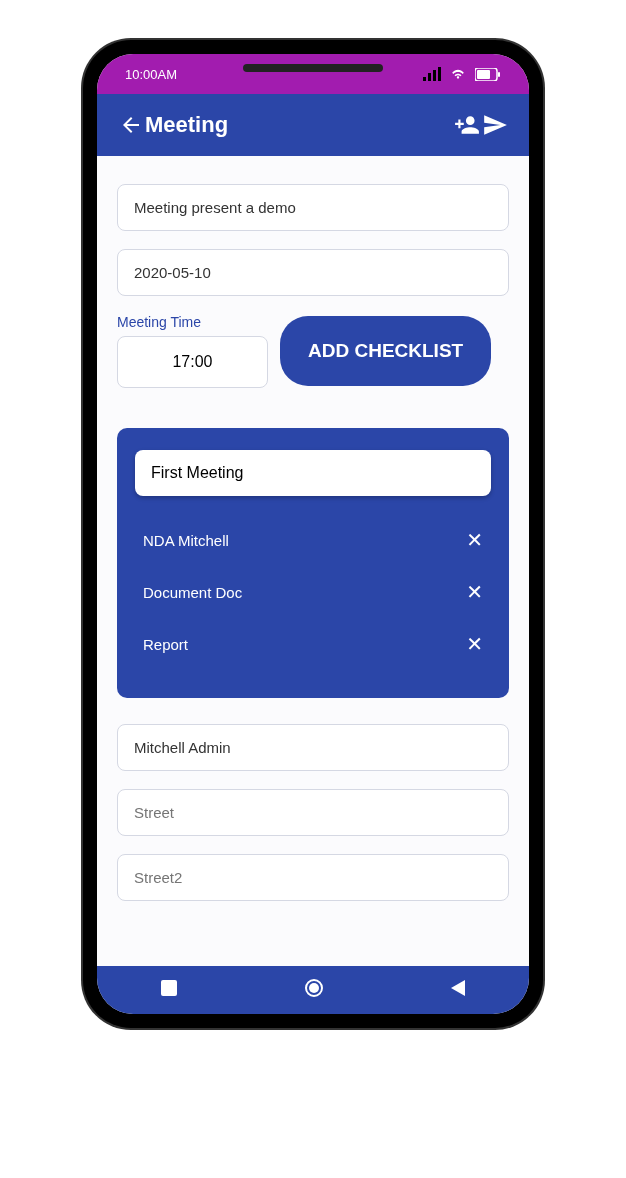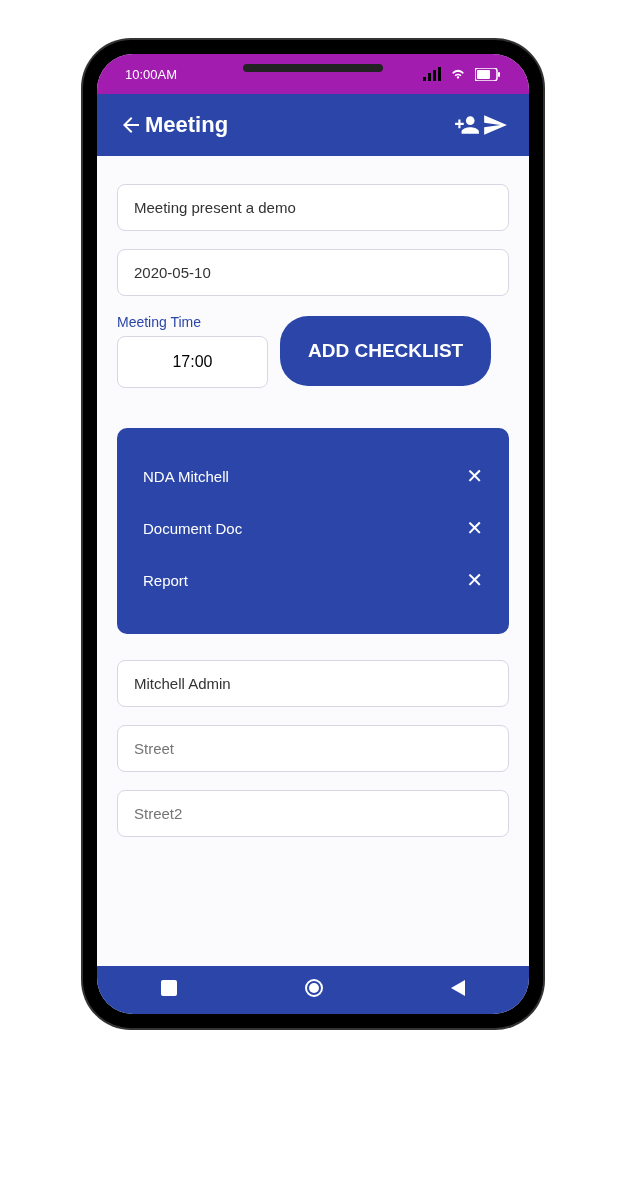--- a/index.html
+++ b/index.html
@@ -150,20 +150,21 @@
 
       <div class="row">
         <div class="time-block">
           <div class="field-label">Meeting Time</div>
           <div class="time-field">17:00</div>
         </div>
         <button class="add-checklist-btn">ADD CHECKLIST</button>
       </div>
 
       <div class="checklist-card">
+        <input class="checklist-title-field" value="First Meeting" style="">
         <div class="checklist-item">
           <span>NDA Mitchell</span>
           <span class="close-x">✕</span>
         </div>
         <div class="checklist-item">
           <span>Document Doc</span>
           <span class="close-x">✕</span>
         </div>
         <div class="checklist-item">
           <span>Report</span>

